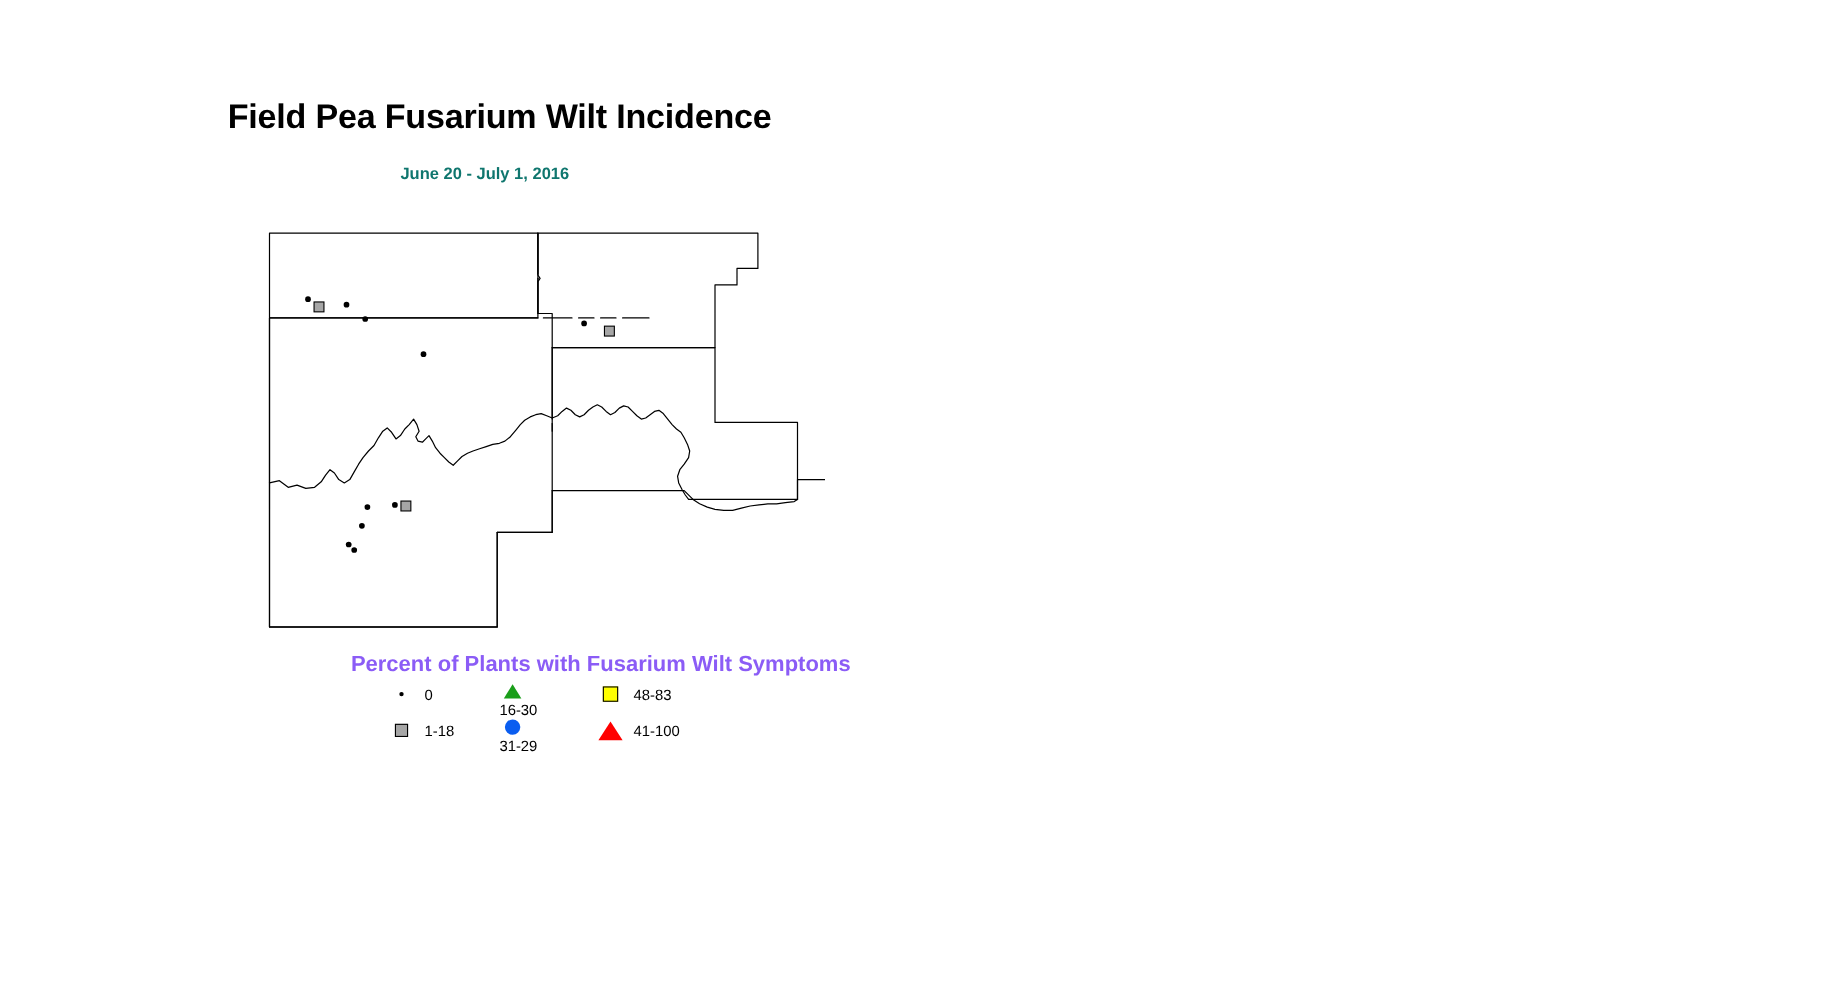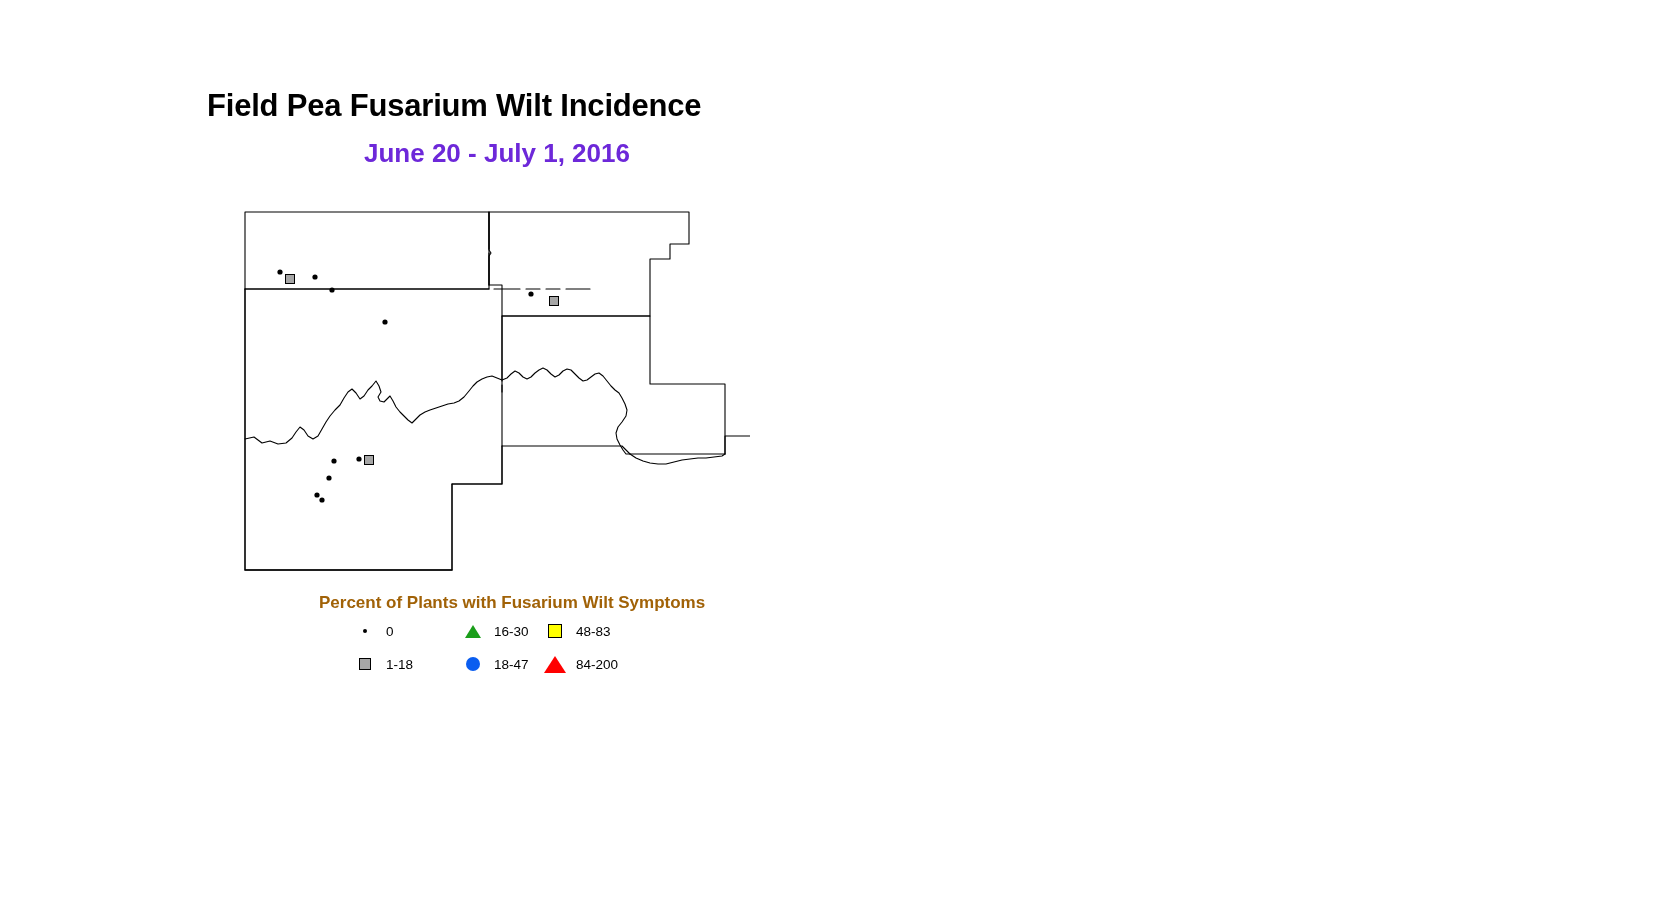--- a/index.html
+++ b/index.html
@@ -28,41 +28,41 @@
     top: 88px;
     font-size: 31px;
     font-weight: bold;
     letter-spacing: -0.2px;
     white-space: nowrap;
     color: #000000;
   }
   .map-subtitle {
     position: absolute;
     left: 364px;
-    top: 138px;
-    font-size: 26px;
+    top: 150px;
+    font-size: 15px;
     font-weight: bold;
     white-space: nowrap;
-    color: #6d28d9;
+    color: #0f766e;
   }
   #map-figure {
     position: absolute;
     left: 230px;
     top: 196px;
     width: 520px;
     height: 400px;
   }
   .legend-title {
     position: absolute;
     left: 319px;
     top: 593px;
-    font-size: 17px;
+    font-size: 20px;
     font-weight: bold;
     white-space: nowrap;
-    color: #a16207;
+    color: #8b5cf6;
   }
   #legend {
     position: absolute;
     left: 345px;
     top: 618px;
     width: 340px;
     height: 62px;
   }
   .legend-row {
     position: absolute;
@@ -73,21 +73,21 @@
   .legend-row.row0 { top: 0px; }
   .legend-row.row1 { top: 33px; }
   .legend-entry {
     position: absolute;
     top: 0;
     height: 26px;
     display: flex;
     align-items: center;
   }
   .legend-entry.col0 { left: 10px; }
-  .legend-entry.col1 { left: 118px; }
+  .legend-entry.col1 { left: 98px; flex-direction: column; }
   .legend-entry.col2 { left: 200px; text-align: center; }
   .legend-swatch {
     width: 20px;
     height: 20px;
     display: flex;
     align-items: center;
     justify-content: center;
     flex: 0 0 20px;
   }
   .legend-label {
@@ -245,24 +245,24 @@
       <div class="legend-entry col0">
         <span class="legend-swatch">
             <span class="sw-square"></span>
           </span>
         <span class="legend-label">1-18</span>
       </div>
       <div class="legend-entry col1">
         <span class="legend-swatch">
             <span class="sw-circle"></span>
           </span>
-        <span class="legend-label">18-47</span>
+        <span class="legend-label">31-29</span>
       </div>
       <div class="legend-entry col2">
         <span class="legend-swatch">
             <span class="sw-tri red"></span>
           </span>
-        <span class="legend-label">84-200</span>
+        <span class="legend-label">41-100</span>
       </div>
     </div>
   </div>
 
 </div>
 
 </body></html>

